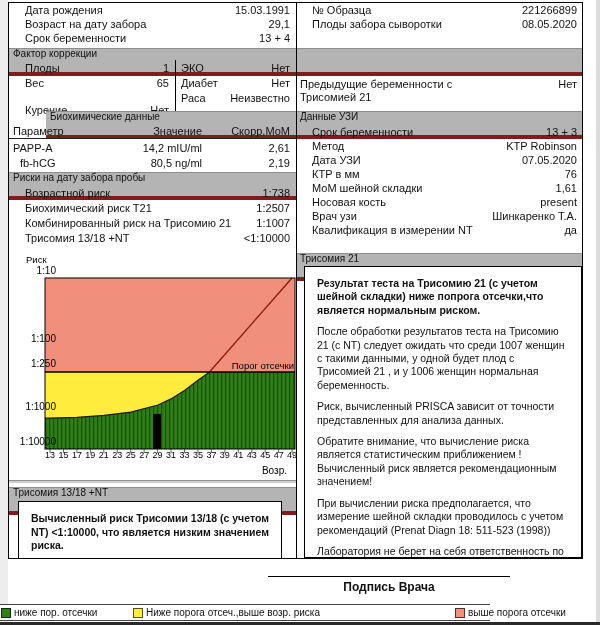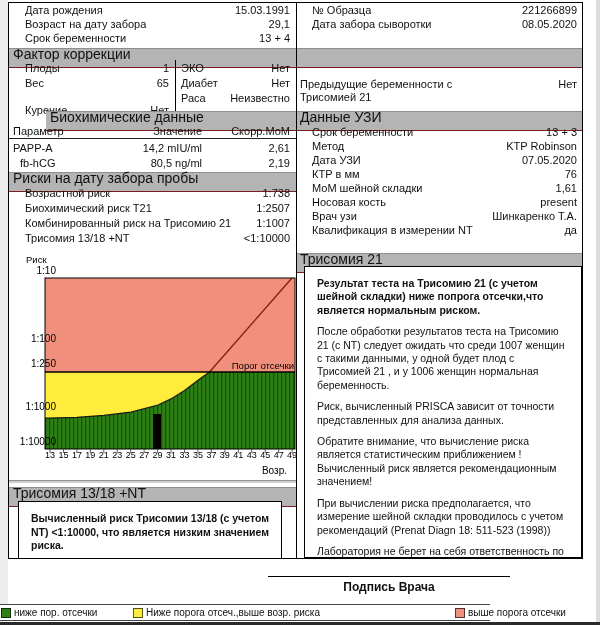--- a/index.html
+++ b/index.html
@@ -10,22 +10,22 @@
   .bottom-strip{position:absolute;left:0;top:622px;width:600px;height:3px;background:#2a2a2a;}
 
   #doc{position:absolute;left:8px;top:2px;width:575px;height:557px;border:1px solid #000;box-sizing:border-box;background:#fff;}
   .vdiv{position:absolute;width:1px;background:#000;}
 
   .row{position:absolute;display:flex;justify-content:space-between;align-items:center;
        height:14px;line-height:14px;font-size:11px;padding:0 6px 0 16px;box-sizing:border-box;white-space:nowrap;}
   .row .lb{text-align:left;}
   .row .vl{text-align:right;}
 
-  .gbar{position:absolute;height:20px;line-height:10px;background:#b4b4b4;font-size:14px;
-        padding-left:4px;box-sizing:border-box;border-top:1px solid #8e8e8e;border-bottom:1px solid #7f1d1d;color:#111;}
+  .gbar{position:absolute;height:28px;line-height:10px;background:#b4b4b4;font-size:10px;
+        padding-left:4px;box-sizing:border-box;border-top:1px solid #8e8e8e;border-bottom:4px solid #7f1d1d;color:#111;}
 
   .row3{position:absolute;display:grid;grid-template-columns:1fr 110px 88px;height:15px;line-height:15px;
         font-size:11px;padding:0 6px 0 4px;box-sizing:border-box;white-space:nowrap;}
   .row3 .c2,.row3 .c3{text-align:right;}
   .thead{border-bottom:1px solid #222;}
 
   .wraprow{position:absolute;display:flex;justify-content:space-between;align-items:flex-start;
            font-size:11px;line-height:13px;padding:18px 6px 0 4px;box-sizing:border-box;}
   .wraprow .lb{width:160px;}
 
@@ -67,21 +67,21 @@
     <div class="row" style="left:0;top:28px;width:287px;">
       <span class="lb">Срок беременности</span>
       <span class="vl">13 + 4</span>
     </div>
 
     <div class="row" style="left:287px;top:0;width:287px;">
       <span class="lb">№ Образца</span>
       <span class="vl">221266899</span>
     </div>
     <div class="row" style="left:287px;top:14px;width:287px;">
-      <span class="lb">Дата забора сыворотки</span>
+      <span class="lb">Плоды забора сыворотки</span>
       <span class="vl">08.05.2020</span>
     </div>
 
     <div class="gbar" style="left:0;top:45px;width:573px;">Фактор коррекции</div>
 
     <div class="row" style="left:0;top:58px;width:166px;height:15px;line-height:15px;">
       <span class="lb">Плоды</span>
       <span class="vl">1</span>
     </div>
     <div class="row" style="left:0;top:73px;width:166px;height:15px;line-height:15px;">

